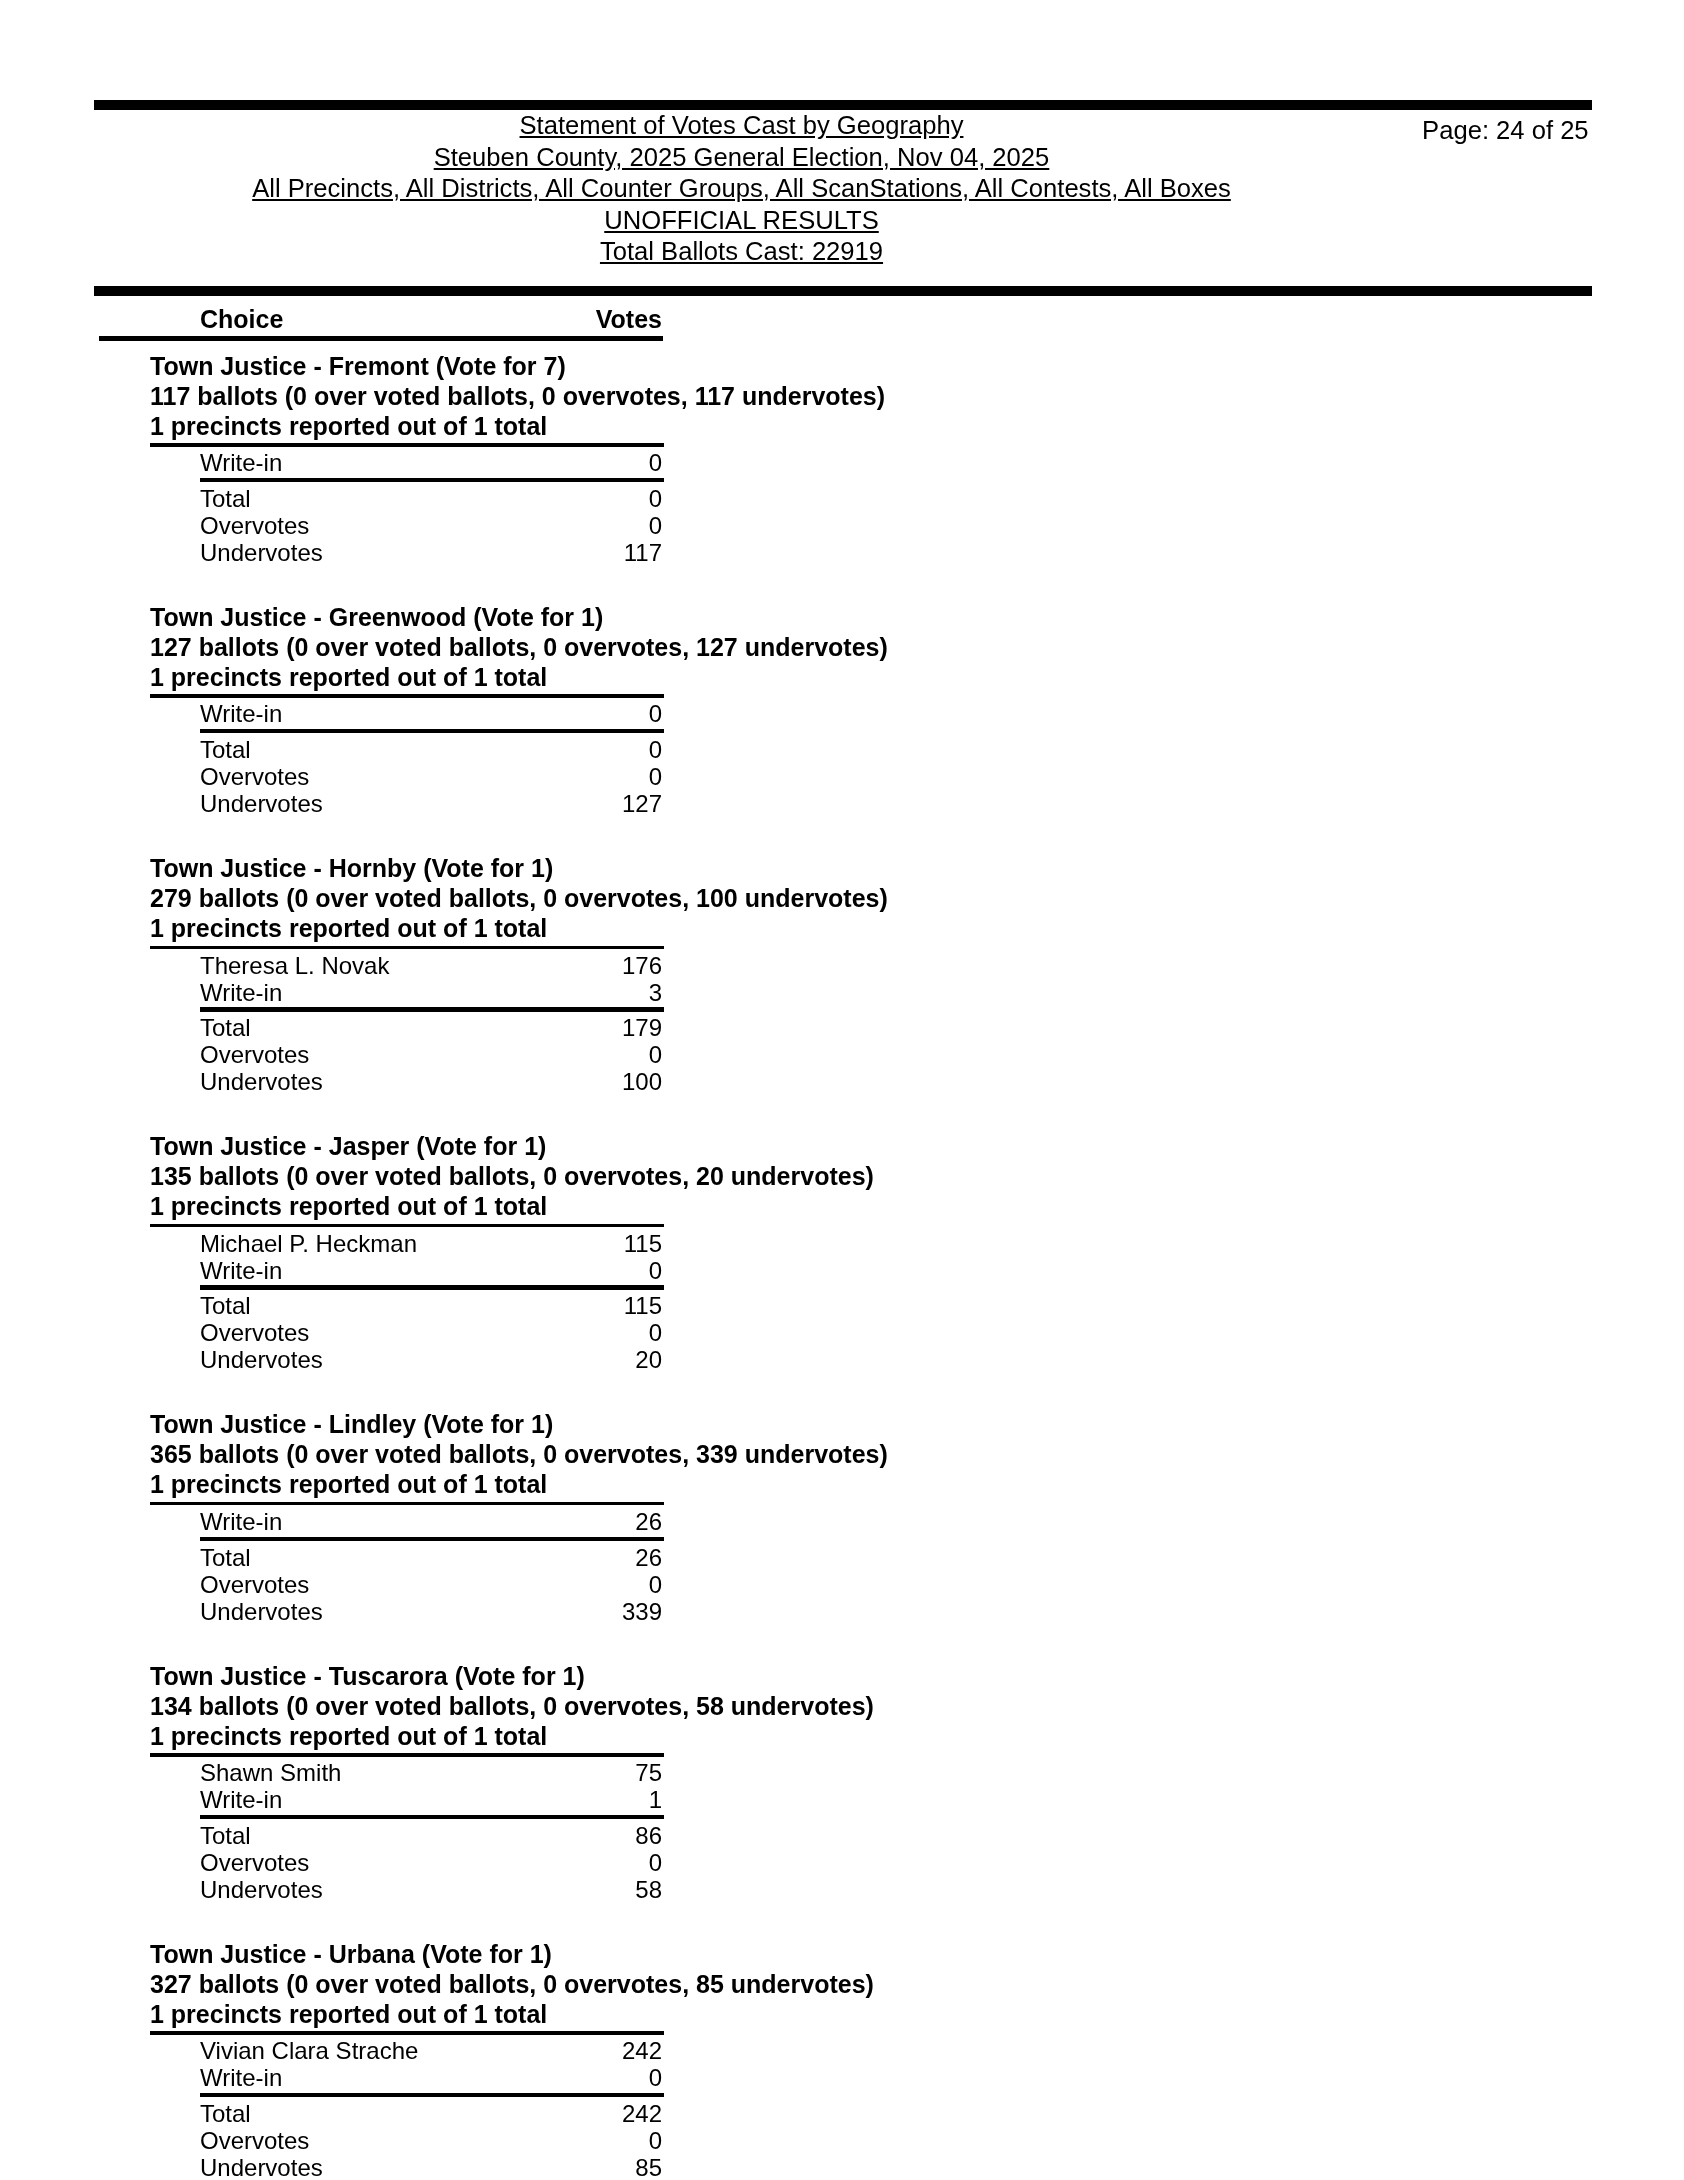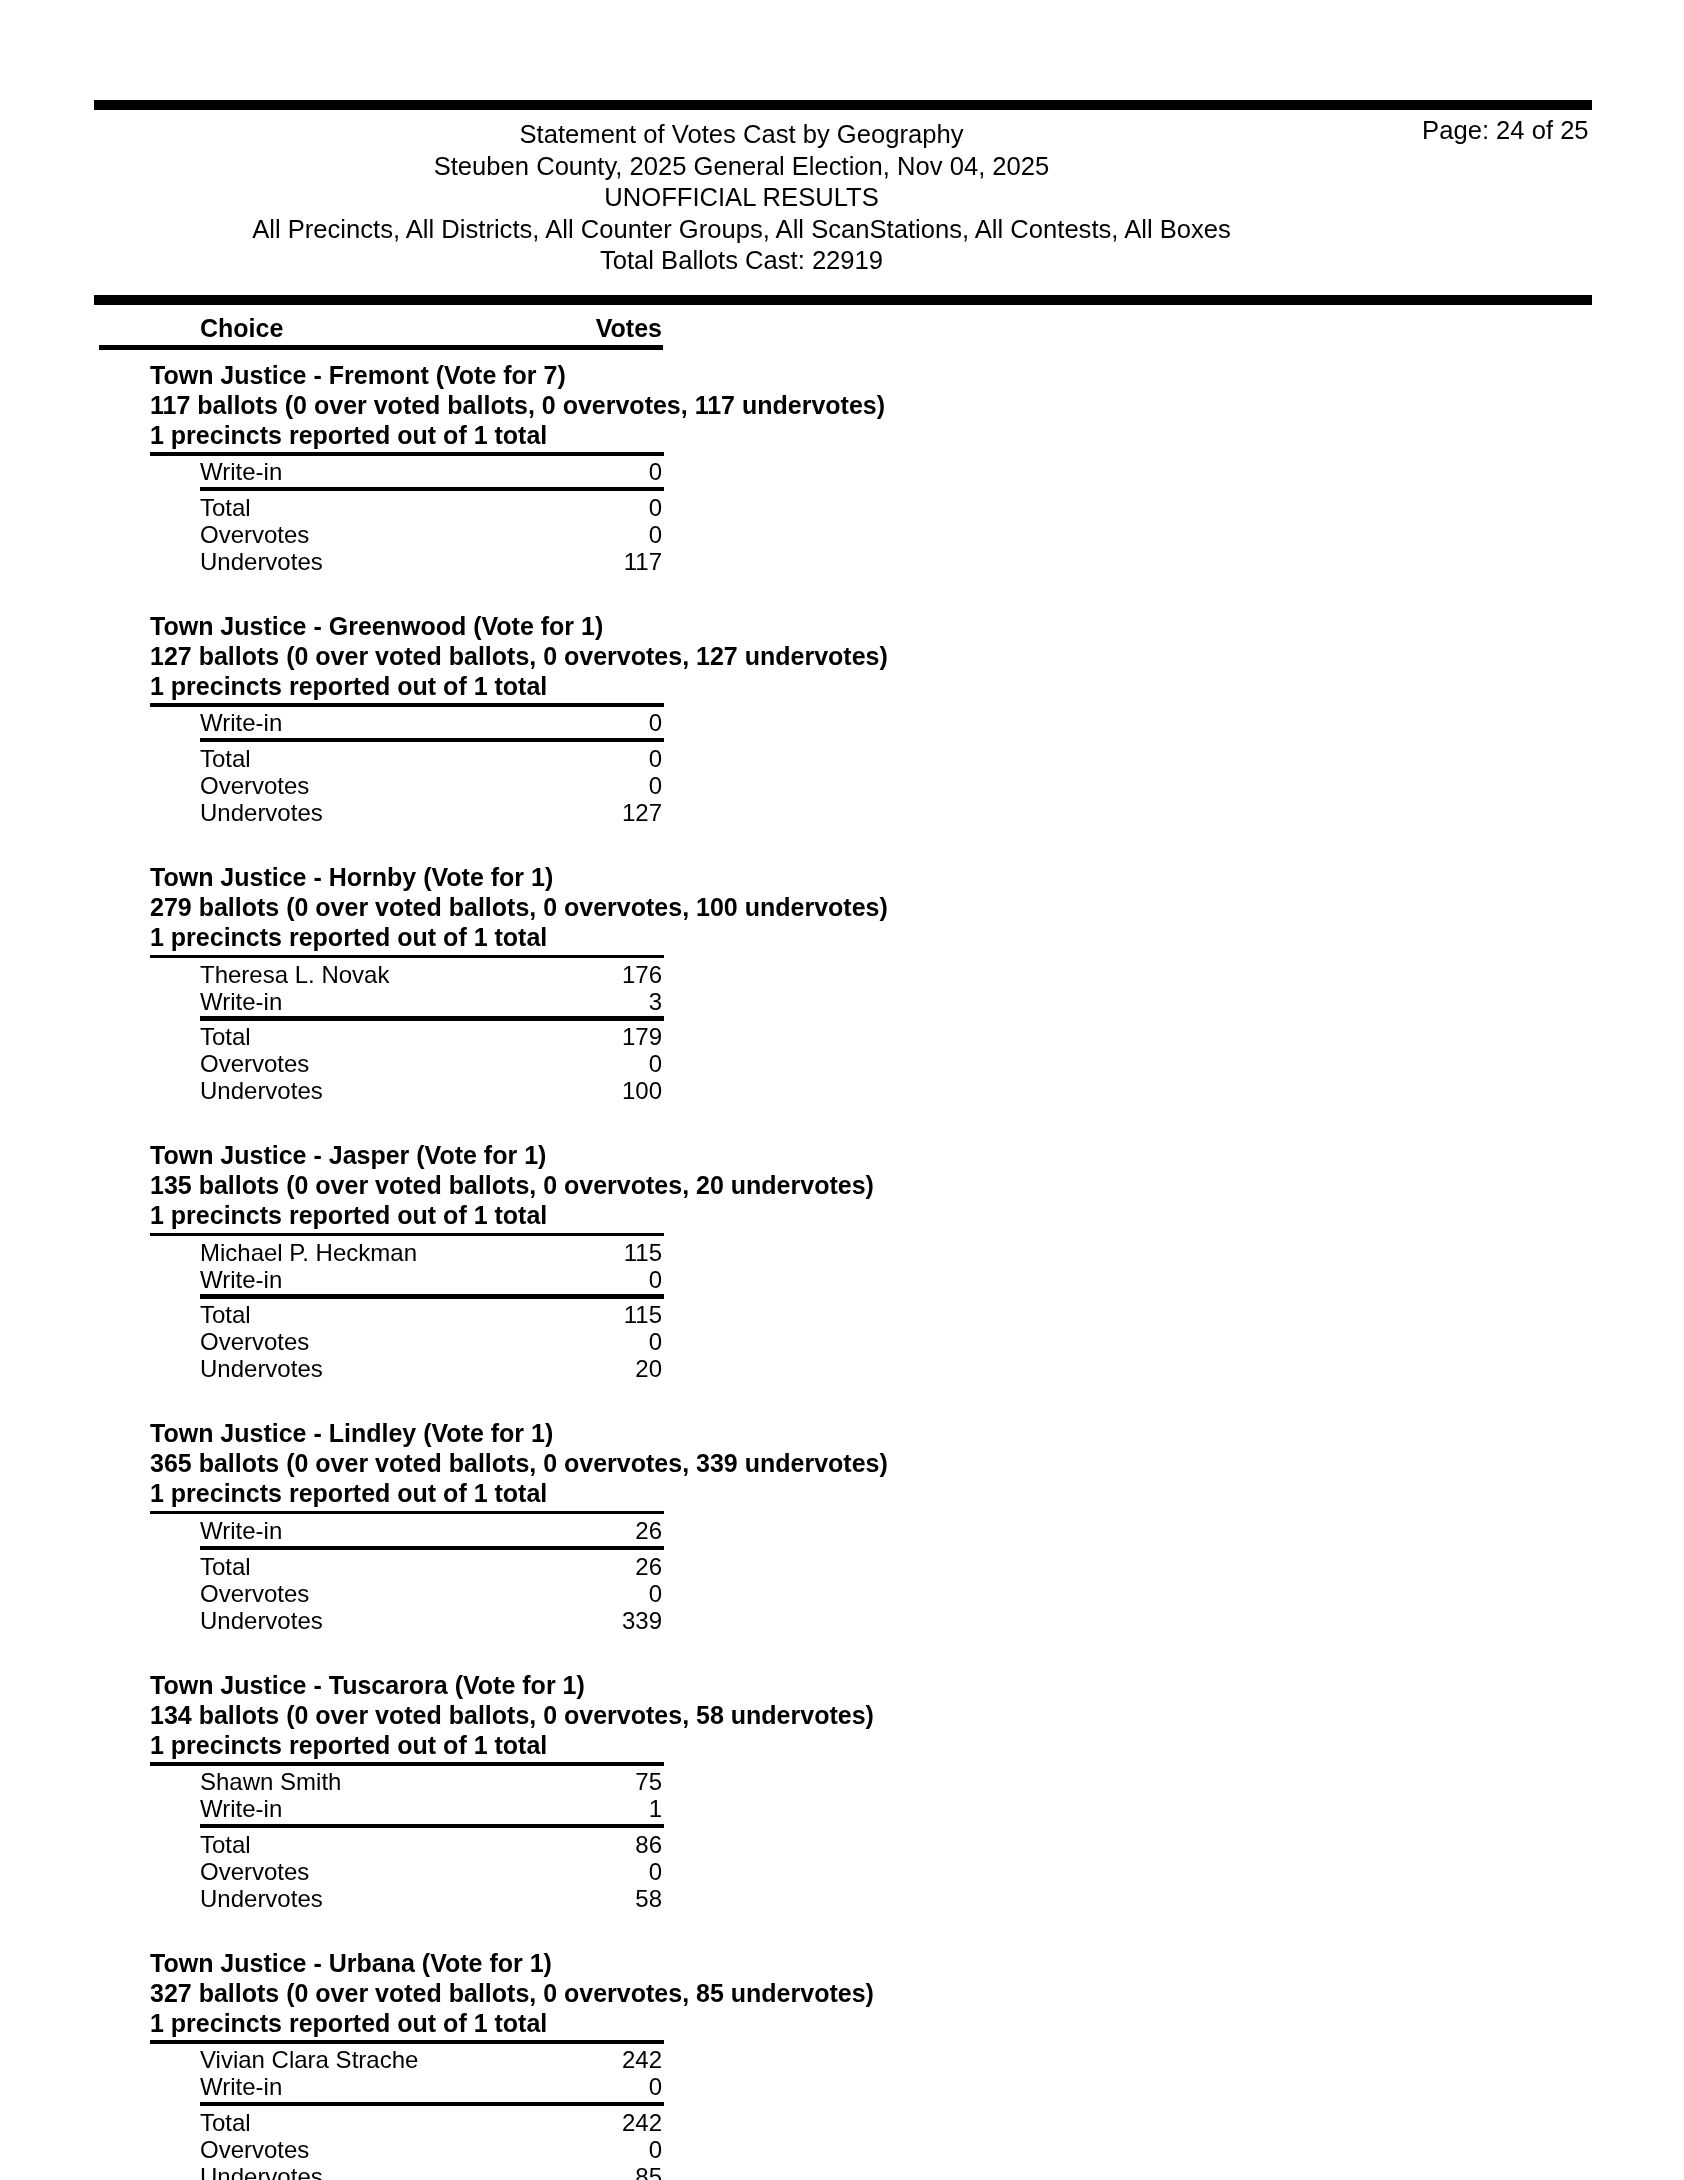--- a/index.html
+++ b/index.html
@@ -9,21 +9,21 @@
     position:relative; overflow:hidden;
     font-family:"Liberation Sans", sans-serif;
     color:#000000;
   }
   .content {
     position:absolute; left:94px; top:0;
     width:1498px;
   }
   .bar { height:10.2px; background:#000; width:100%; }
   .bar-top { margin-top:100px; }
-  .report-header { position:relative; padding-top:9px; }
+  .report-header { position:relative; padding-top:0;text-decoration:underline; }
   .header-center { width:1295px; text-align:center; }
   .header-line {
     font-size:25.6px; line-height:31.5px; font-weight:normal;
     white-space:nowrap;
   }
   .page-number {
     position:absolute; top:5.1px; right:3.4px;
     font-size:25.6px; line-height:31.5px; white-space:nowrap;text-align:center;
   }
   .bar-bottom { margin-top:18px; }
@@ -59,22 +59,22 @@
 <body>
 
 <div class="content">
 
   <div class="bar bar-top"></div>
 
   <div class="report-header">
     <div class="header-center">
       <div class="header-line">Statement of Votes Cast by Geography</div>
       <div class="header-line">Steuben County, 2025 General Election, Nov 04, 2025</div>
+      <div class="header-line">All Precincts, All Districts, All Counter Groups, All ScanStations, All Contests, All Boxes</div>
       <div class="header-line">UNOFFICIAL RESULTS</div>
-      <div class="header-line">All Precincts, All Districts, All Counter Groups, All ScanStations, All Contests, All Boxes</div>
       <div class="header-line">Total Ballots Cast: 22919</div>
     </div>
     <div class="page-number">Page: 24 of 25</div>
   </div>
 
   <div class="bar bar-bottom"></div>
 
   <div class="col-header-row">
     <span>Choice</span>
     <span>Votes</span>

